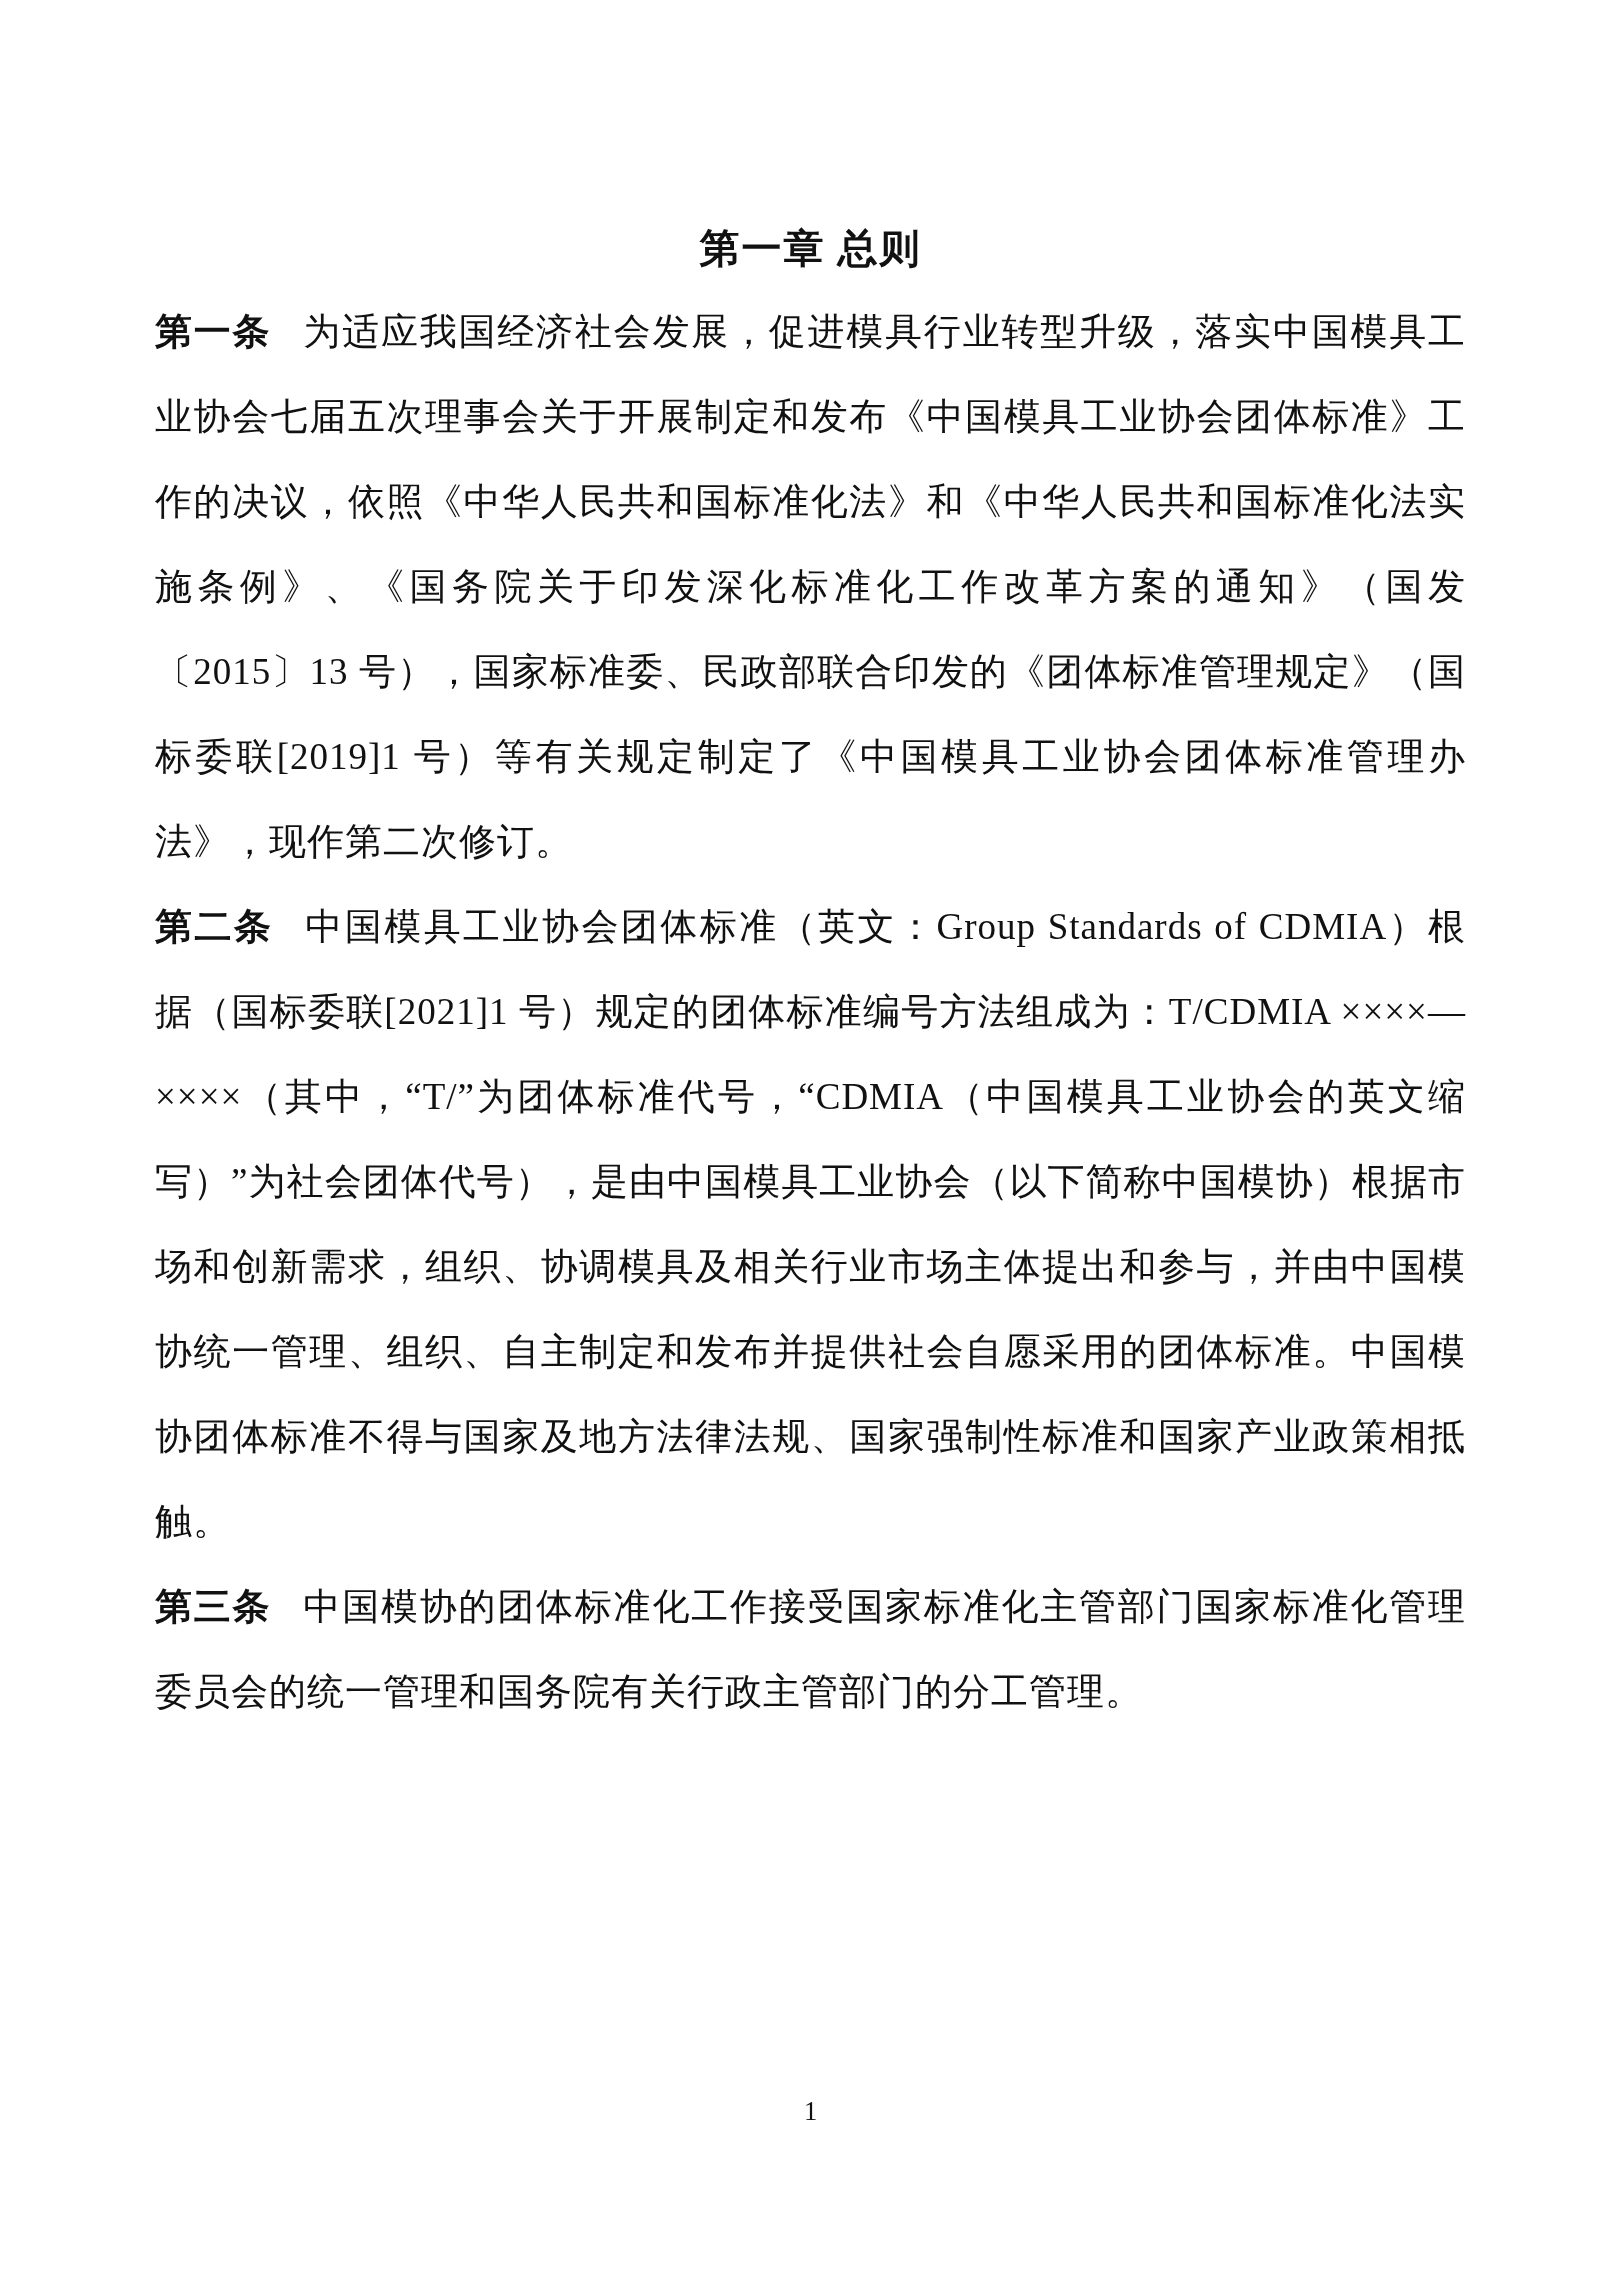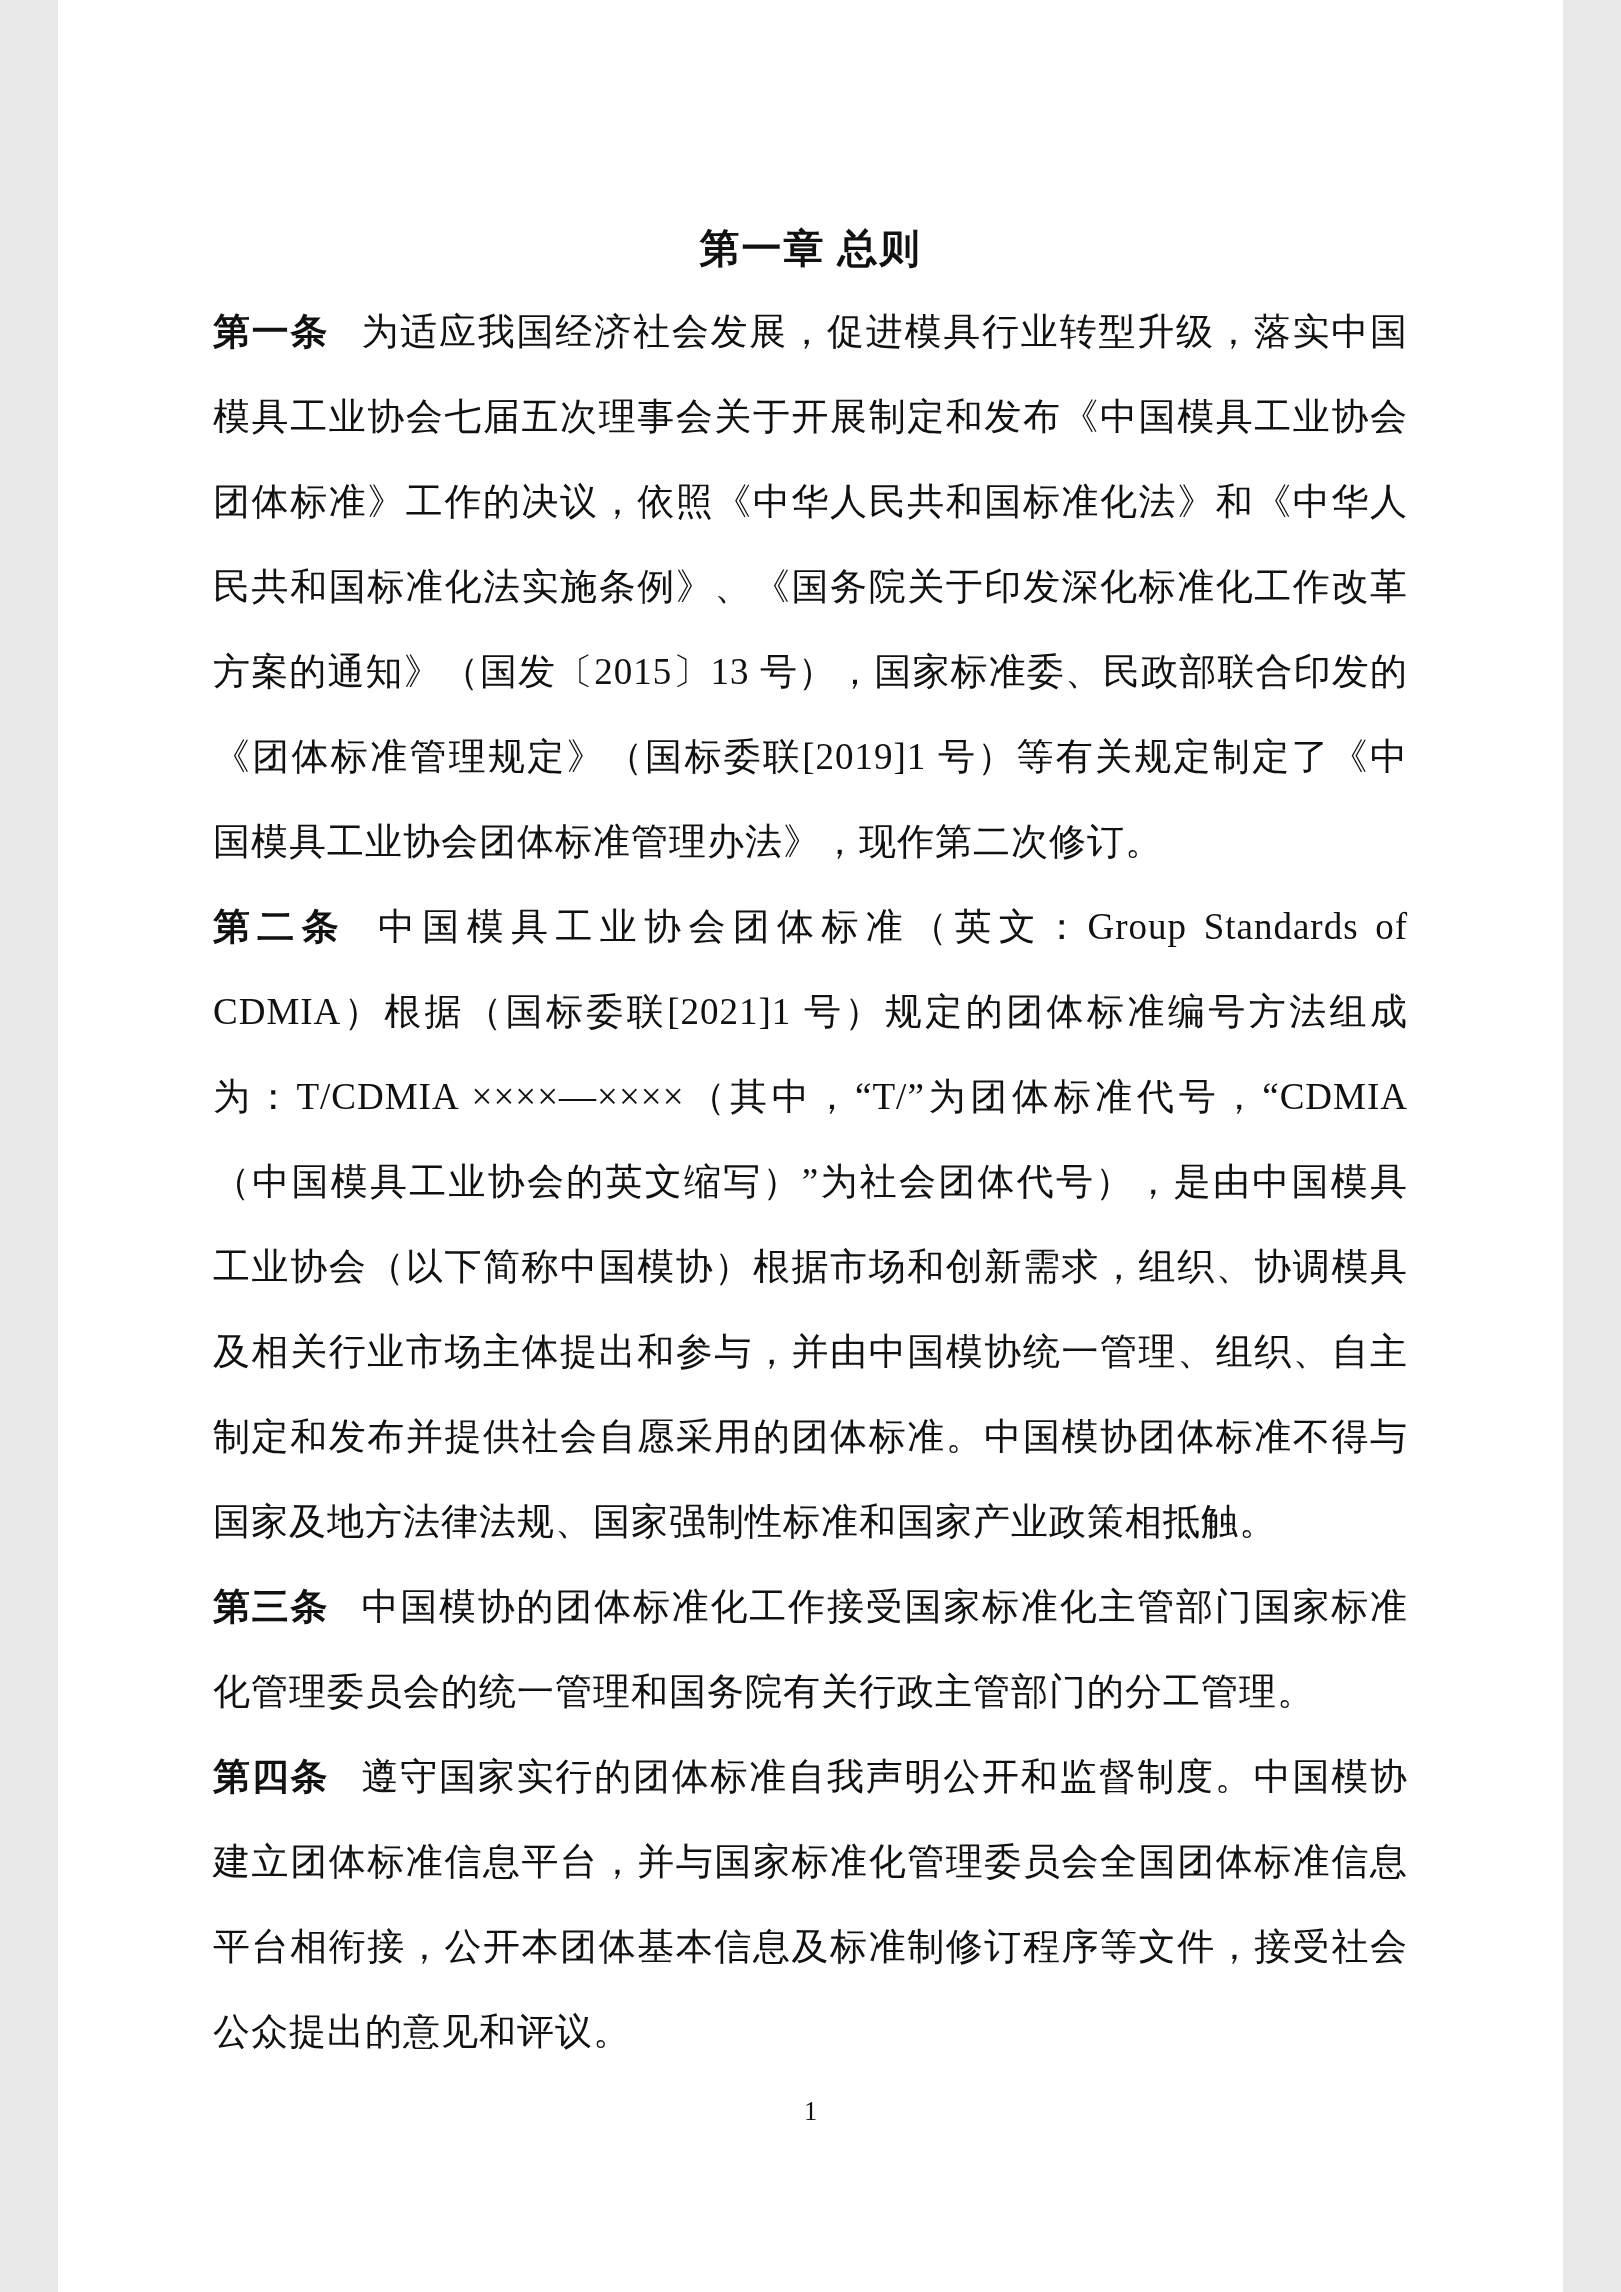--- a/index.html
+++ b/index.html
@@ -2,21 +2,21 @@
 <html lang="zh"><head>
 <meta charset="utf-8">
 <style>
   html, body {
     margin: 0;
     padding: 0;
     background: #e8e8e8;
   }
   .page {
     position: relative;
-    width: 1505px;
+    width: 1621px;
     height: 2293px;
     margin: 0 auto;
     background: #ffffff;
     color: #111111;
     font-family: "Liberation Serif", "DejaVu Serif", serif;
     overflow: hidden;
     box-sizing: border-box;
   }
   .chapter-title {
     margin-top: 218px;
@@ -67,22 +67,19 @@
     </p>
 
     <p class="article">
       <span class="article-label">第二条</span><span>中国模具工业协会团体标准（英文：Group Standards of CDMIA）根据（国标委联[2021]1 号）规定的团体标准编号方法组成为：T/CDMIA ××××—××××（其中，“T/”为团体标准代号，“CDMIA（中国模具工业协会的英文缩写）”为社会团体代号），是由中国模具工业协会（以下简称中国模协）根据市场和创新需求，组织、协调模具及相关行业市场主体提出和参与，并由中国模协统一管理、组织、自主制定和发布并提供社会自愿采用的团体标准。中国模协团体标准不得与国家及地方法律法规、国家强制性标准和国家产业政策相抵触。</span>
     </p>
 
     <p class="article">
       <span class="article-label">第三条</span><span>中国模协的团体标准化工作接受国家标准化主管部门国家标准化管理委员会的统一管理和国务院有关行政主管部门的分工管理。</span>
     </p>
 
-    <p class="article">
-      <span class="article-label">第四条</span><span>遵守国家实行的团体标准自我声明公开和监督制度。中国模协建立团体标准信息平台，并与国家标准化管理委员会全国团体标准信息平台相衔接，公开本团体基本信息及标准制修订程序等文件，接受社会公众提出的意见和评议。</span>
-    </p>
 
   </div>
 
   <div class="page-number">1</div>
 
 </div>
 
 
 </body></html>

